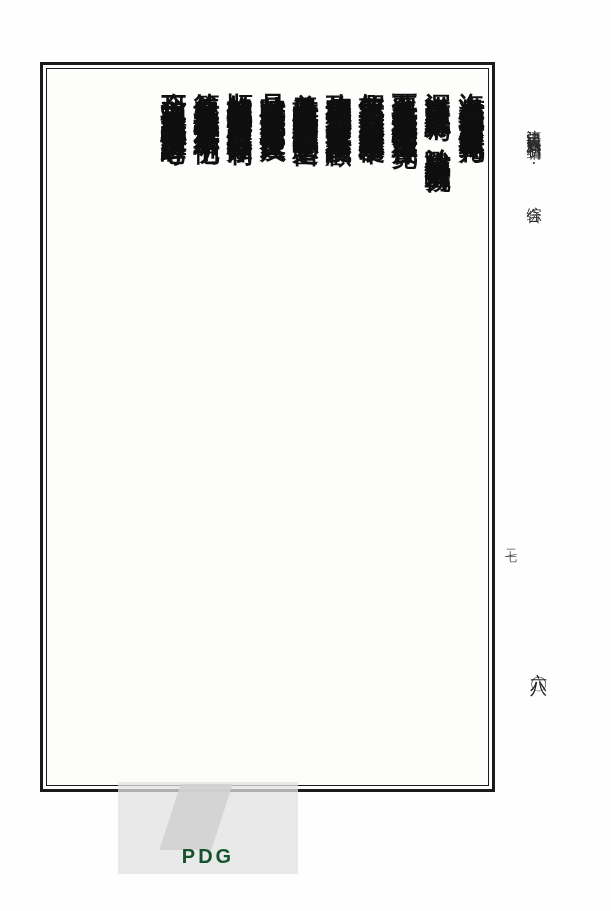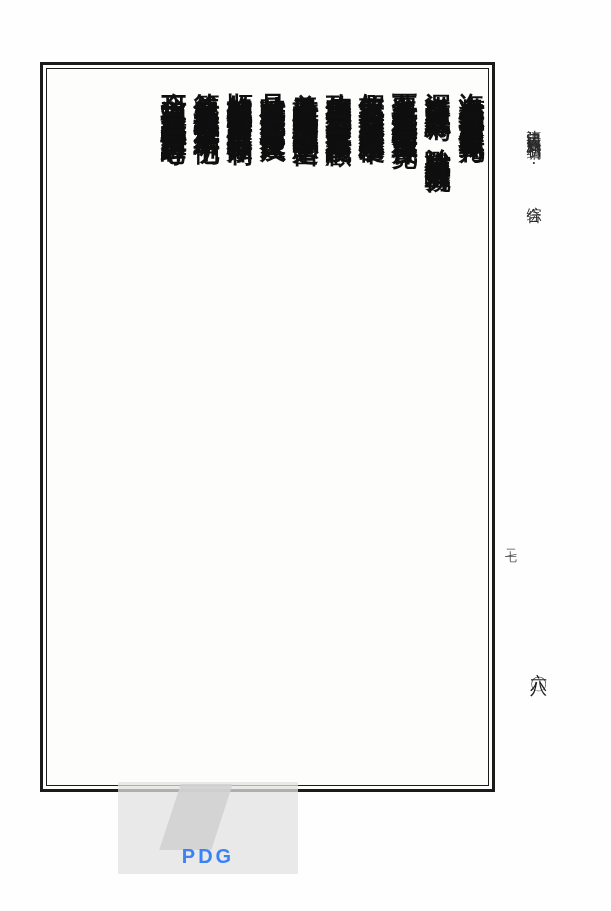--- a/index.html
+++ b/index.html
@@ -140,21 +140,21 @@
     transform: skewX(-18deg);
   }
   .watermark .wm-text {
     position: absolute;
     left: 0;
     right: 0;
     bottom: 6px;
     text-align: center;
     font-size: 20px;
     letter-spacing: 3px;
-    color: #3b82f6;
+    color: #14532d;
     font-family: "Liberation Sans", sans-serif;
     font-weight: 700;
   }
 </style>
 </head>
 <body>
 
 <div class="page">
 
   <div class="running-head">边疆民族资料初编 · 综合</div>

